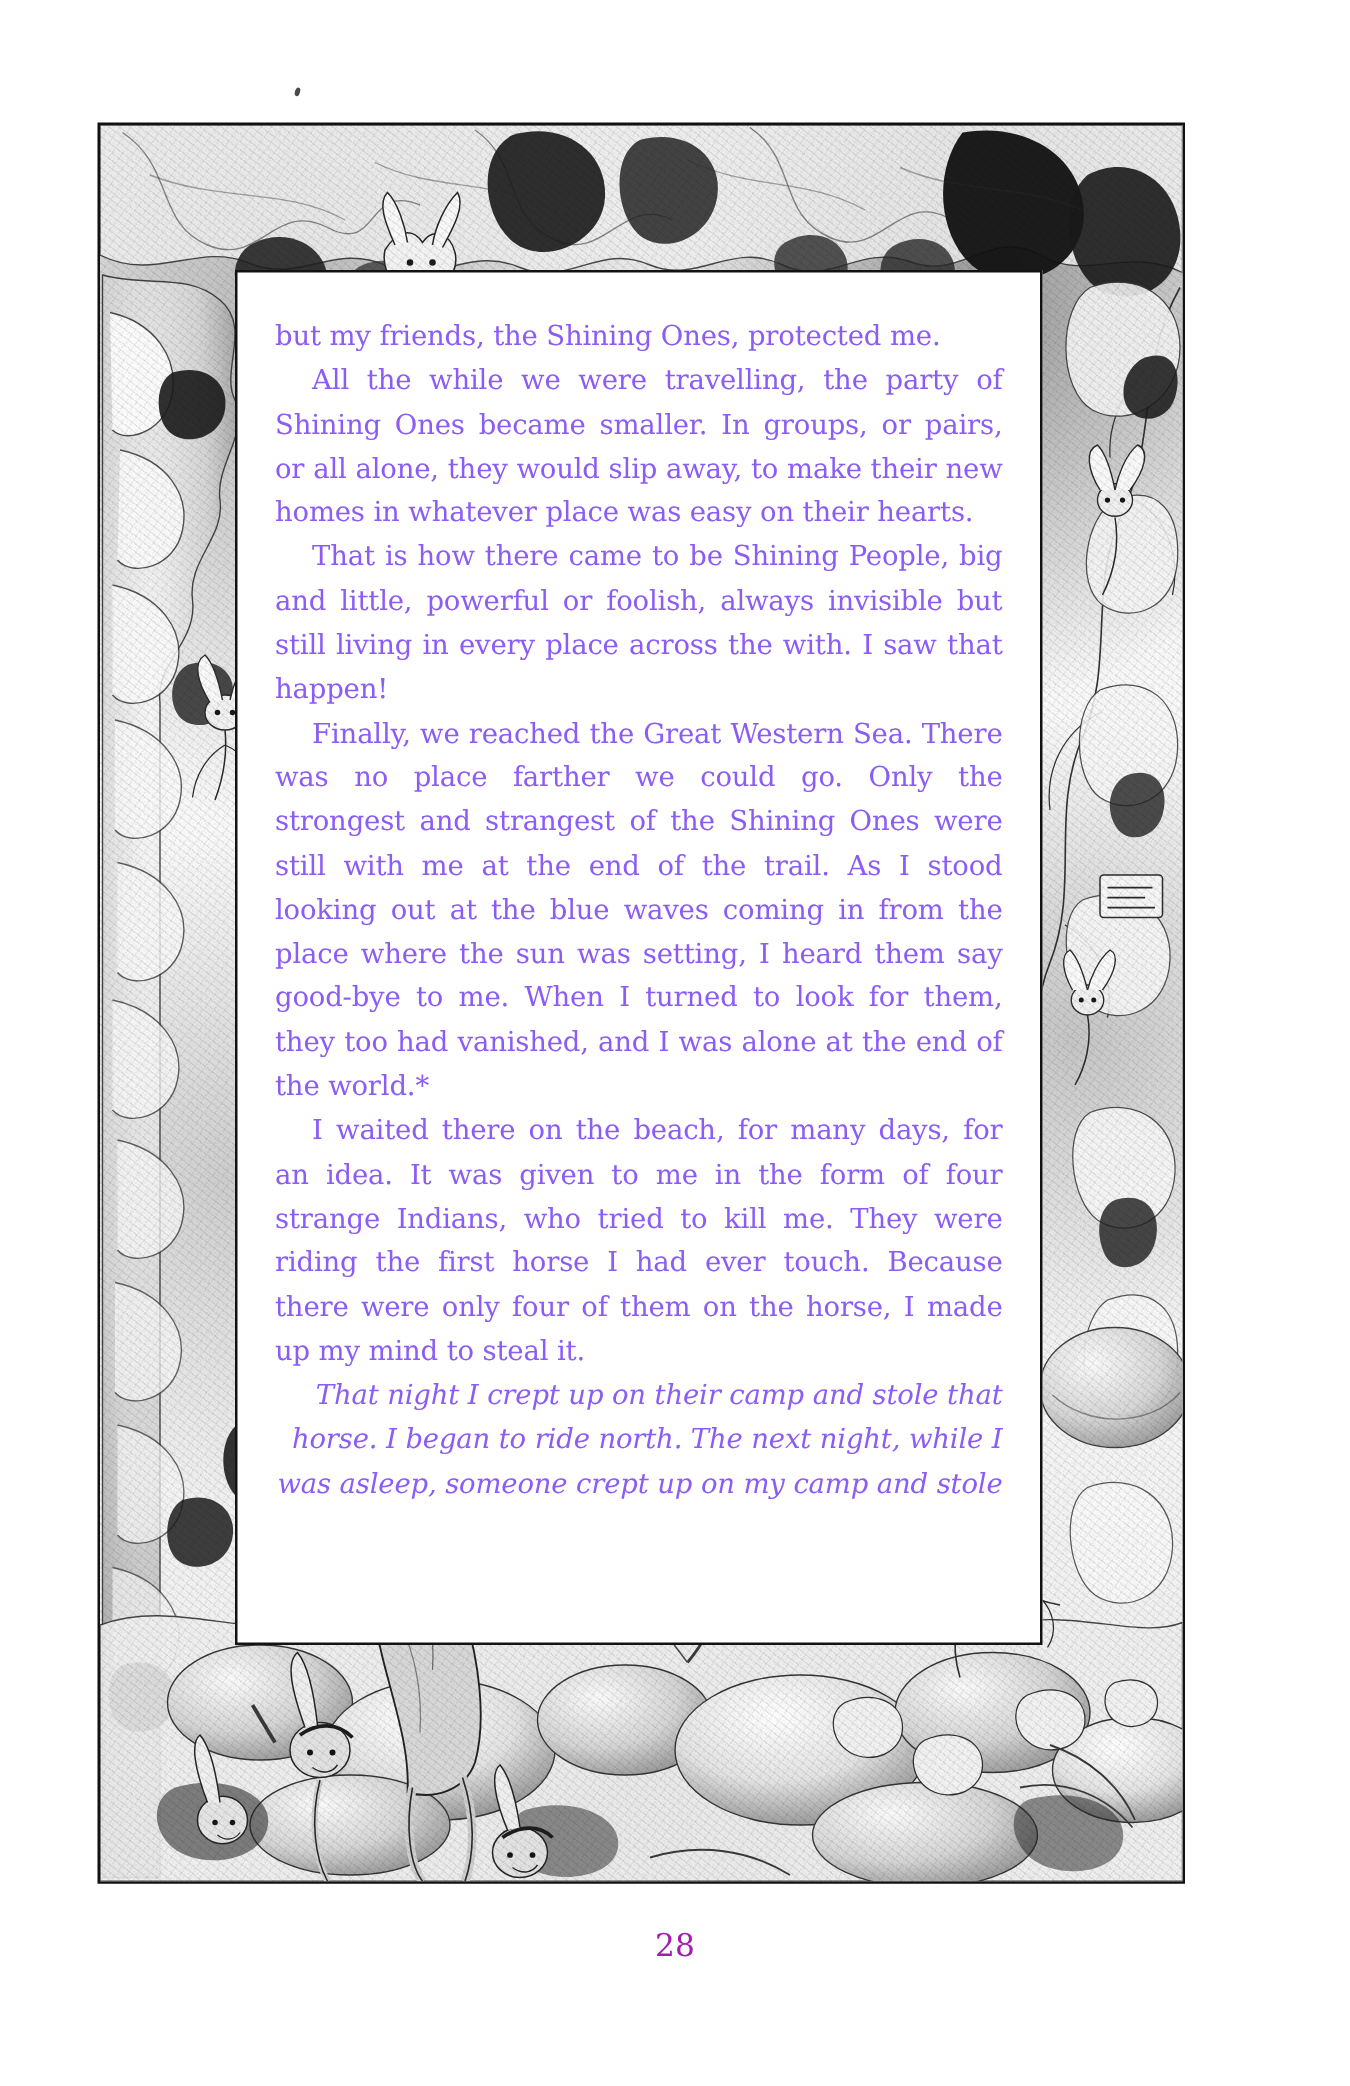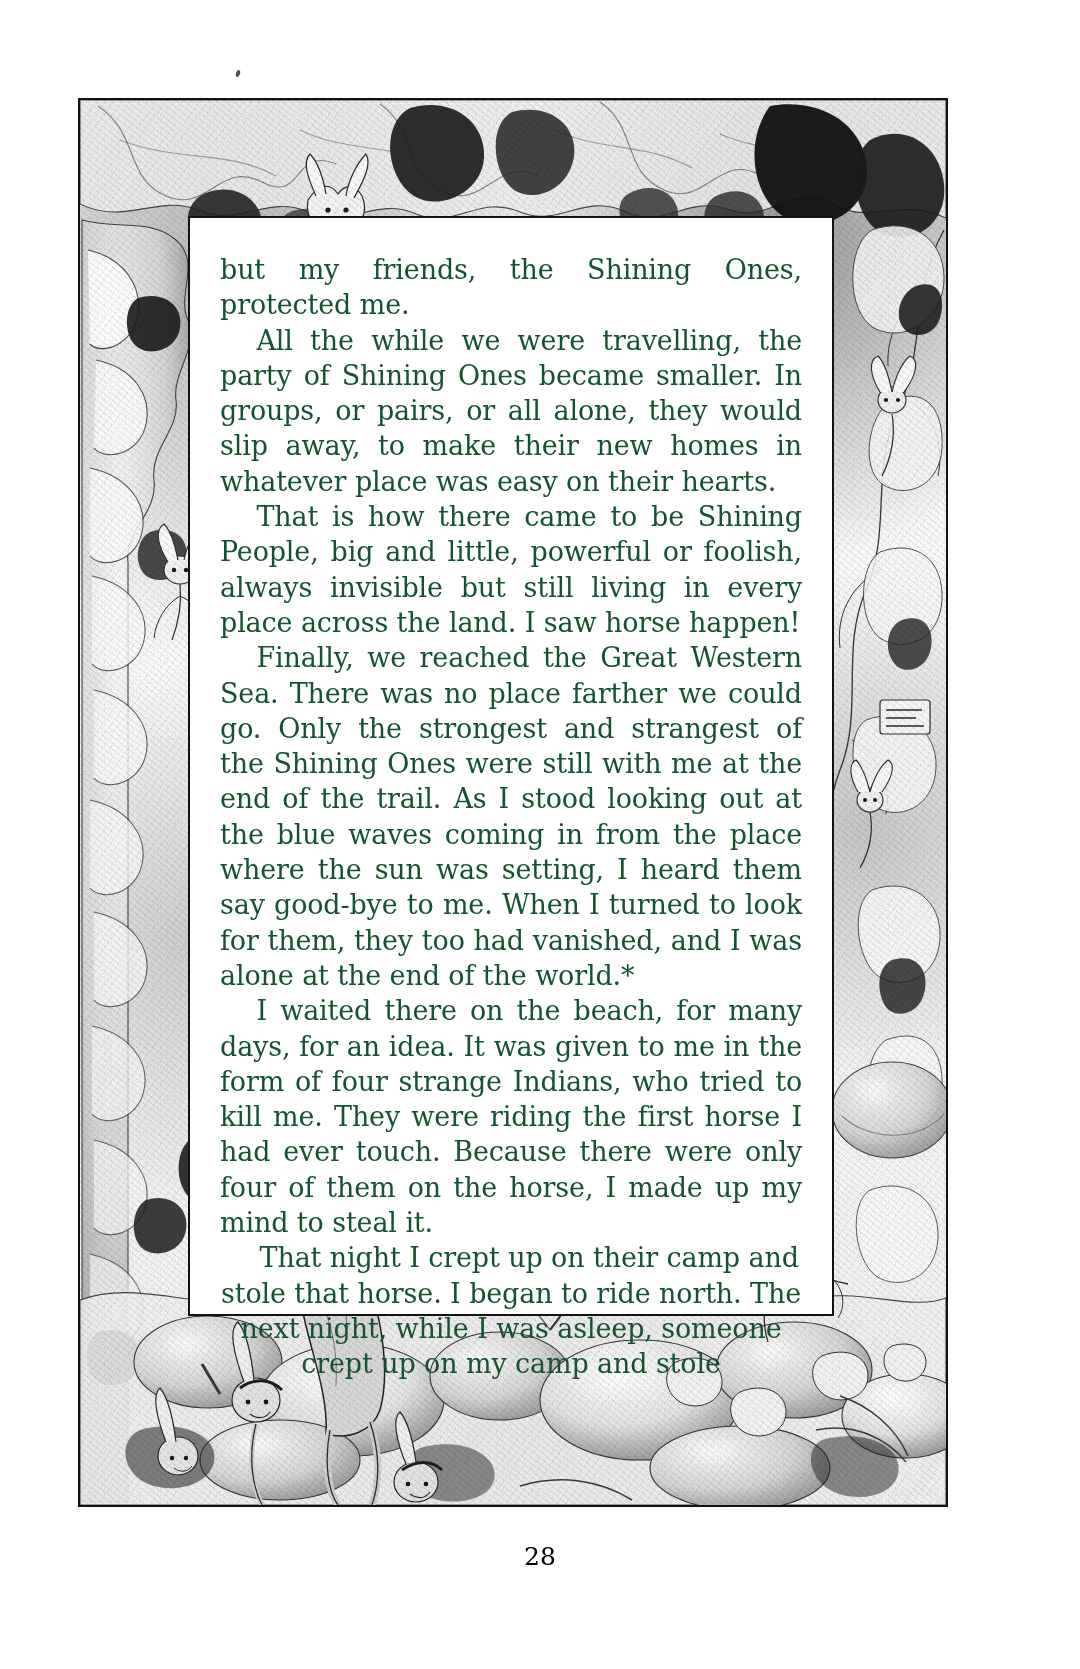--- a/index.html
+++ b/index.html
@@ -86,50 +86,51 @@
     height: 1100px;
     background: #ffffff;
     border: 2px solid #121212;
     box-sizing: border-box;
     padding: 34px 30px 20px 30px;
     z-index: 30;
   }
 
   #body-text {
     font-family: "DejaVu Serif", serif;
-    font-size: 27px;
+    font-size: 22px;
     line-height: 35.3px;
-    color: #14532d;
+    color: #8b5cf6;
     text-align: justify;
     text-justify: inter-word;
     letter-spacing: -0.15px;
     word-spacing: 0.1px;
   }
 
   #body-text p {
     margin: 0;
     text-indent: 0;
   }
   #body-text p.indent {
     text-indent: 1.35em;
   }
   #body-text p.last {
-    text-align: center;
+    text-align: right;
+    font-style: italic;
   }
 
   
   #page-number {
     position: absolute;
     left: 0;
     top: 1542px;
     width: 1080px;
     text-align: center;
     font-family: "DejaVu Serif", serif;
     font-size: 25px;
-    color: #000000;
+    color: #a21caf;
   }
 
   
   #top-speck {
     position: absolute;
     left: 236px;
     top: 70px;
     width: 4px;
     height: 7px;
     background: #4a4a4a;
@@ -427,21 +428,21 @@
     </svg>
 
     <div class="art-hatch"></div>
     <div class="art-grain"></div>
   </div>
 
   <div id="text-box">
     <div id="body-text">
       <p>but my friends, the Shining Ones, protected me.</p>
       <p class="indent">All the while we were travelling, the party of Shining Ones became smaller. In groups, or pairs, or all alone, they would slip away, to make their new homes in whatever place was easy on their hearts.</p>
-      <p class="indent">That is how there came to be Shining People, big and little, powerful or foolish, always invisible but still living in every place across the land. I saw horse happen!</p>
+      <p class="indent">That is how there came to be Shining People, big and little, powerful or foolish, always invisible but still living in every place across the with. I saw that happen!</p>
       <p class="indent">Finally, we reached the Great Western Sea. There was no place farther we could go. Only the strongest and strangest of the Shining Ones were still with me at the end of the trail. As I stood looking out at the blue waves coming in from the place where the sun was setting, I heard them say good-bye to me. When I turned to look for them, they too had vanished, and I was alone at the end of the world.*</p>
       <p class="indent">I waited there on the beach, for many days, for an idea. It was given to me in the form of four strange Indians, who tried to kill me. They were riding the first horse I had ever touch. Because there were only four of them on the horse, I made up my mind to steal it.</p>
       <p class="indent last">That night I crept up on their camp and stole that horse. I began to ride north. The next night, while I was asleep, someone crept up on my camp and stole</p>
     </div>
   </div>
 
   <div id="page-number">28</div>
 
 </div>
 

